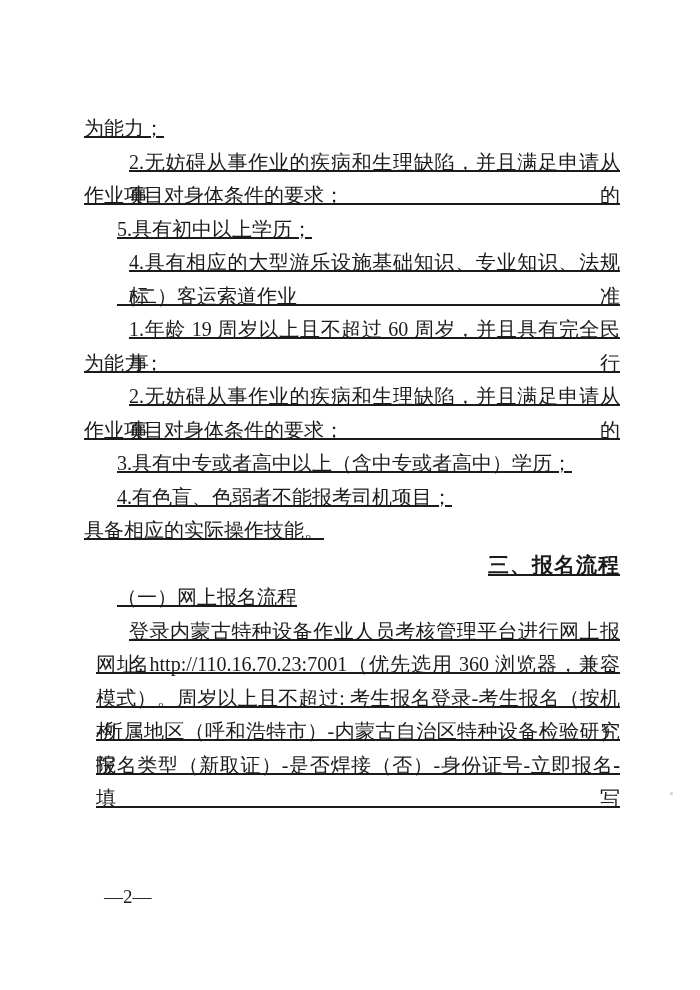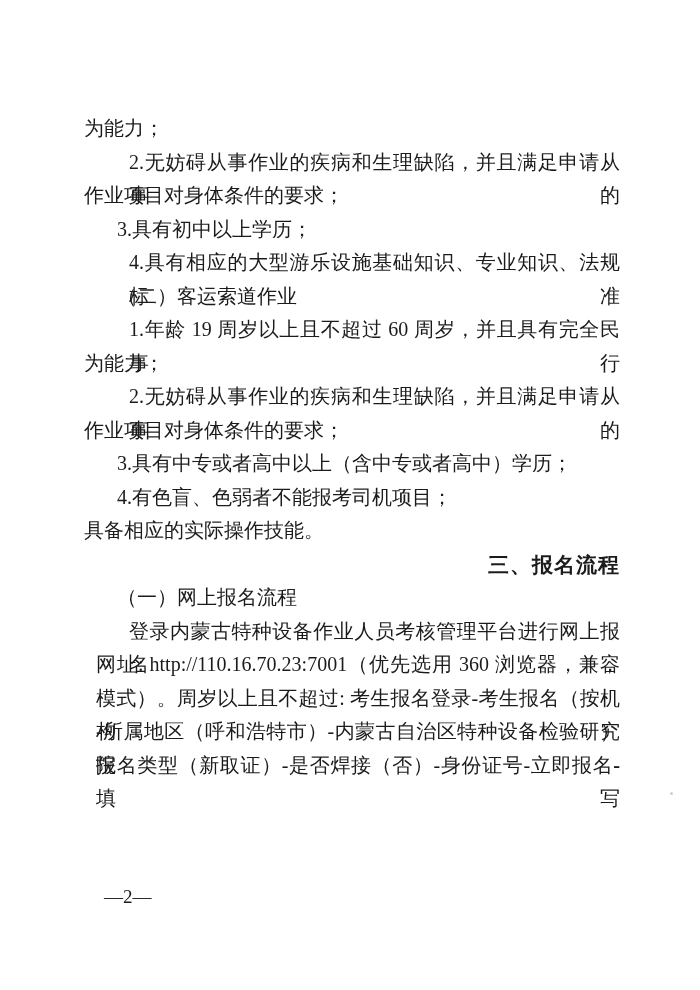--- a/index.html
+++ b/index.html
@@ -21,20 +21,21 @@
     left: 84px;
     top: 112px;
     width: 536px;
   }
   .line {
     font-size: 20px;
     line-height: 33.5px;
     height: 33.5px;
     white-space: nowrap;
     text-align: left;
+    text-decoration: underline;
   }
   .line.indent {
     padding-left: 33px;
   }
   .line.full {
     white-space: normal;
     text-align: justify;
     text-align-last: justify;
     margin-left: 12px;
   }
@@ -74,21 +75,21 @@
   }
 </style>
 </head>
 <body>
 
 <div class="page">
   <div class="doc-content">
       <div class="line body">为能力；</div>
       <div class="line body indent full">2.无妨碍从事作业的疾病和生理缺陷，并且满足申请从事的</div>
       <div class="line body">作业项目对身体条件的要求；</div>
-      <div class="line body indent">3.具有初中以上学历；</div>
+      <div class="line body indent">5.具有初中以上学历；</div>
       <div class="line body indent full">4.具有相应的大型游乐设施基础知识、专业知识、法规标准</div>
       <div class="line kaiti indent">（二）客运索道作业</div>
       <div class="line body indent full">1.年龄 19 周岁以上且不超过 60 周岁，并且具有完全民事行</div>
       <div class="line body">为能力；</div>
       <div class="line body indent full">2.无妨碍从事作业的疾病和生理缺陷，并且满足申请从事的</div>
       <div class="line body">作业项目对身体条件的要求；</div>
       <div class="line body indent">3.具有中专或者高中以上（含中专或者高中）学历；</div>
       <div class="line body indent">4.有色盲、色弱者不能报考司机项目；</div>
       <div class="line body">具备相应的实际操作技能。</div>
       <div class="line heading indent">三、报名流程</div>

